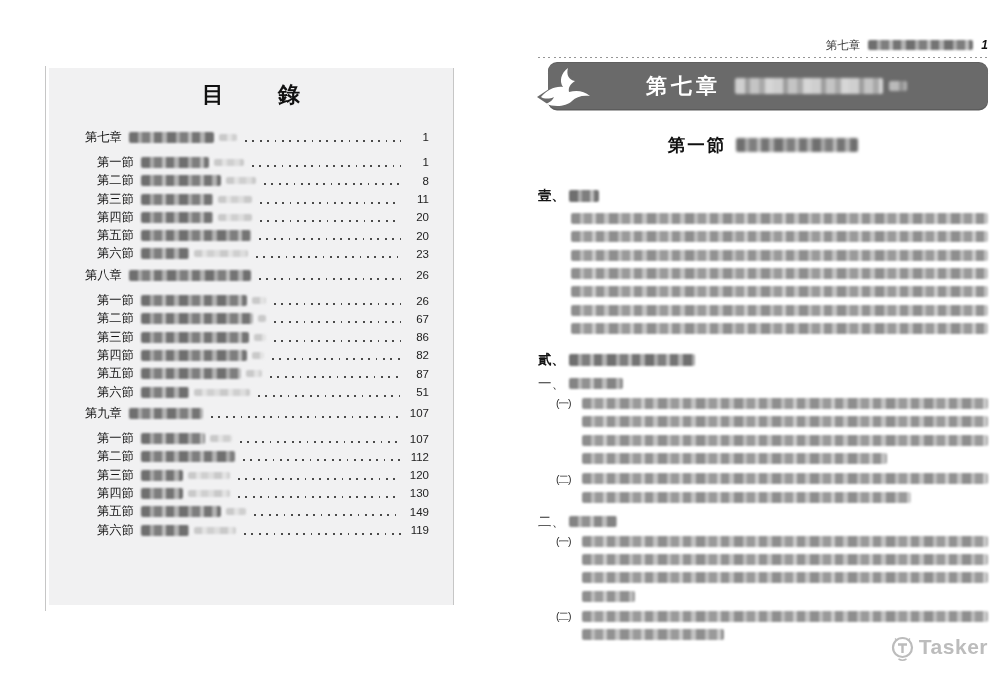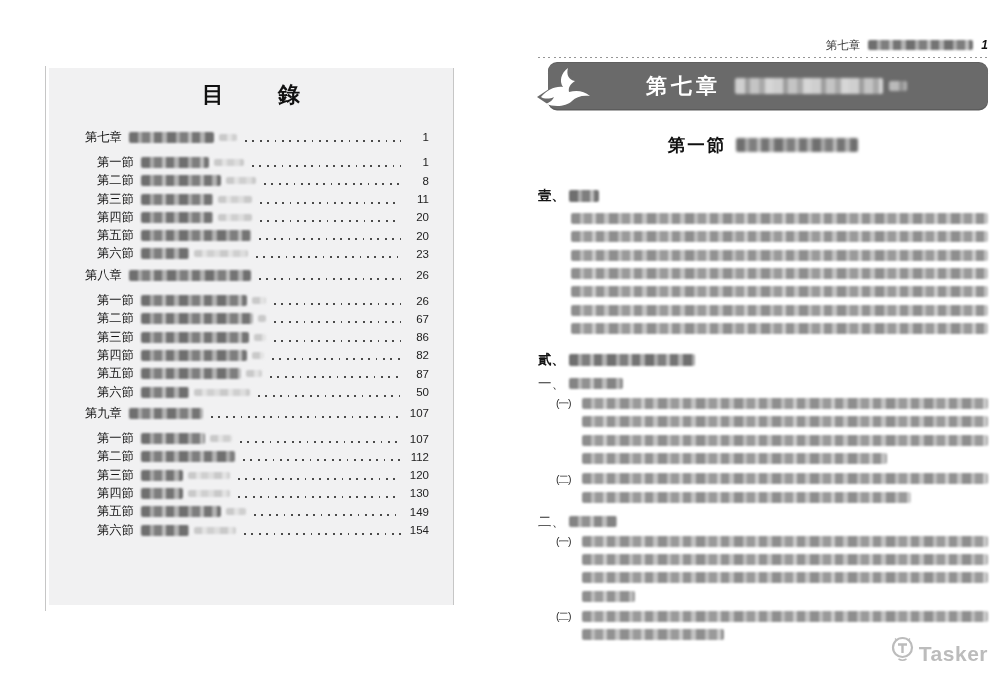--- a/index.html
+++ b/index.html
@@ -76,21 +76,21 @@
   .hrow .smudge{height:12px;}
   .hrow.h2 .marker{font-weight:normal;color:#2a2a2a;}
   .hrow.h2 .smudge{height:11px;opacity:.85;}
   .para{margin-left:33px;margin-top:5px;}
   .bline{height:18.3px;display:flex;align-items:center;}
   .bline .smudge{height:11px;width:100%;opacity:.78;}
   .item{display:flex;margin-left:18px;margin-top:2px;}
   .item .marker{width:26px;font-size:10.5px;color:#2a2a2a;white-space:nowrap;padding-top:3px;letter-spacing:-1px;}
   .item .lines{flex:1;}
   
-  .watermark{position:absolute;right:12px;bottom:10px;display:flex;align-items:flex-end;color:#bcbcbc;}
+  .watermark{position:absolute;right:12px;bottom:10px;display:flex;align-items:flex-start;color:#bcbcbc;}
   .watermark .wm-text{font-size:21px;font-weight:bold;letter-spacing:.5px;margin-left:3px;}
 </style>
 </head>
 <body>
 
 <div class="toc-edge-line"></div>
 <div class="toc-page">
   <div class="toc-title">目　錄</div>
   <div class="toc-list" id="toc-list">
       <div class="toc-row chapter">
@@ -180,21 +180,21 @@
         <span class="smudge" style="width: 100px;"></span>
         <span class="smudge light" style="width: 16px;"></span>
         <span class="leader"></span>
         <span class="toc-page-num">87</span>
       </div>
       <div class="toc-row section">
         <span class="toc-label">第六節</span>
         <span class="smudge" style="width: 48px;"></span>
         <span class="smudge light" style="width: 56px;"></span>
         <span class="leader"></span>
-        <span class="toc-page-num">50</span>
+        <span class="toc-page-num">51</span>
       </div>
       <div class="toc-row chapter">
         <span class="toc-label">第九章</span>
         <span class="smudge" style="width: 74px;"></span>
         <span class="leader"></span>
         <span class="toc-page-num">107</span>
       </div>
       <div class="toc-row section">
         <span class="toc-label">第一節</span>
         <span class="smudge" style="width: 64px;"></span>
@@ -227,21 +227,21 @@
         <span class="smudge" style="width: 80px;"></span>
         <span class="smudge light" style="width: 20px;"></span>
         <span class="leader"></span>
         <span class="toc-page-num">149</span>
       </div>
       <div class="toc-row section">
         <span class="toc-label">第六節</span>
         <span class="smudge" style="width: 48px;"></span>
         <span class="smudge light" style="width: 42px;"></span>
         <span class="leader"></span>
-        <span class="toc-page-num">154</span>
+        <span class="toc-page-num">119</span>
       </div>
     </div>
 </div>
 
 <div class="content-page">
 
   <div class="running-header">
     <span>第七章</span>
     <span class="smudge" style="width: 105px;"></span>
     <span class="pagenum">1</span>

